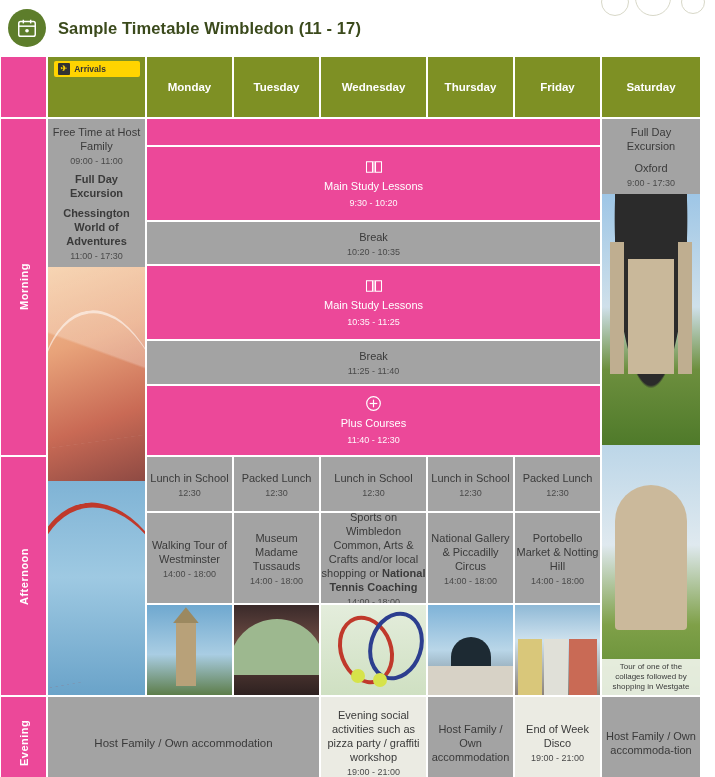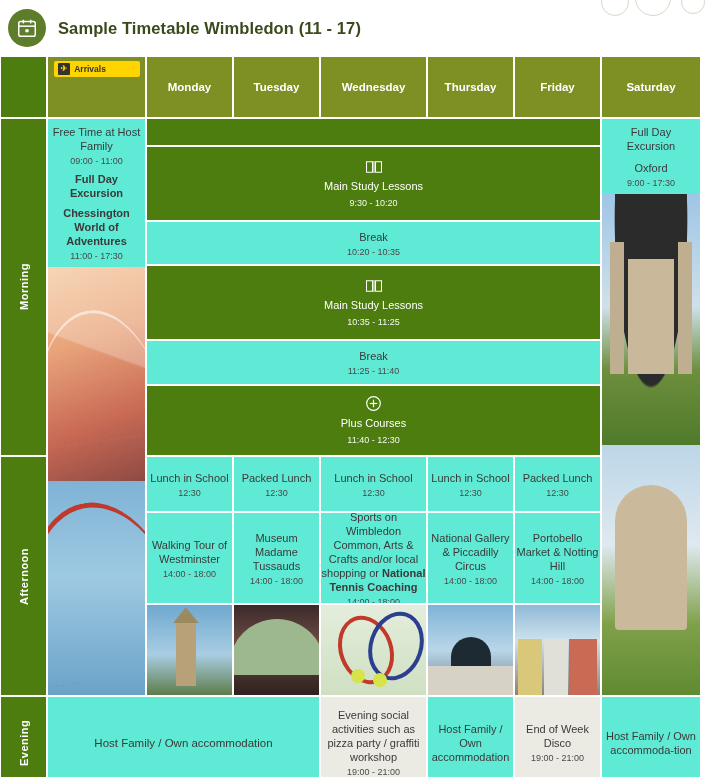--- a/index.html
+++ b/index.html
@@ -48,23 +48,23 @@
   }
   .cell{
     box-sizing:border-box;
     border:1px solid #ffffff;
     display:flex;flex-direction:column;
     align-items:center;justify-content:center;
     text-align:center;
     overflow:hidden;
     position:relative;
   }
-  .green{background:#4d7c0f;color:#ffffff;}
+  .green{background:#ec4899;color:#ffffff;}
   .greenhead{background:#7e9024;color:#ffffff;font-weight:bold;font-size:11.5px;}
-  .light{background:#5eead4;color:#3a3a3a;}
+  .light{background:#a3a3a3;color:#3a3a3a;}
   .pale{background:#ebebe3;color:#3a3a3a;}
   .vert{
     writing-mode:vertical-rl;transform:rotate(180deg);
     font-weight:bold;font-size:11px;letter-spacing:.5px;
   }
 
   
   .daycol-sunday{
     background:#7e9024;color:#fff;
     display:flex;flex-direction:column;align-items:center;justify-content:space-between;
@@ -279,20 +279,21 @@
         <div class="txt">
           <div class="title">Full Day Excursion</div>
           <div class="title" style="margin-top:8px;">Oxford</div>
           <div class="time-dark">9:00 - 17:30</div>
         </div>
         <div class="img photo ph-oxford1">
           <div class="spire"></div>
         </div>
         <div class="img photo ph-oxford2" style="flex:1.3 1 auto;">
           <div class="dome"></div>
+          <div class="caption">Tour of one of the collages followed by shopping in Westgate</div>
         </div>
       </div>
     </div>
 
     <div style="grid-row:3;grid-column:3 / span 5;display:flex;flex-direction:column;">
       <div class="cell green" style="flex:1.05;">
         <div class="icon-row">
           <svg width="18" height="16" viewBox="0 0 24 20">
             <path d="M2 3h8v14H2z" fill="none" stroke="#fff" stroke-width="1.4"></path>
             <path d="M14 3h8v14h-8z" fill="none" stroke="#fff" stroke-width="1.4"></path>

